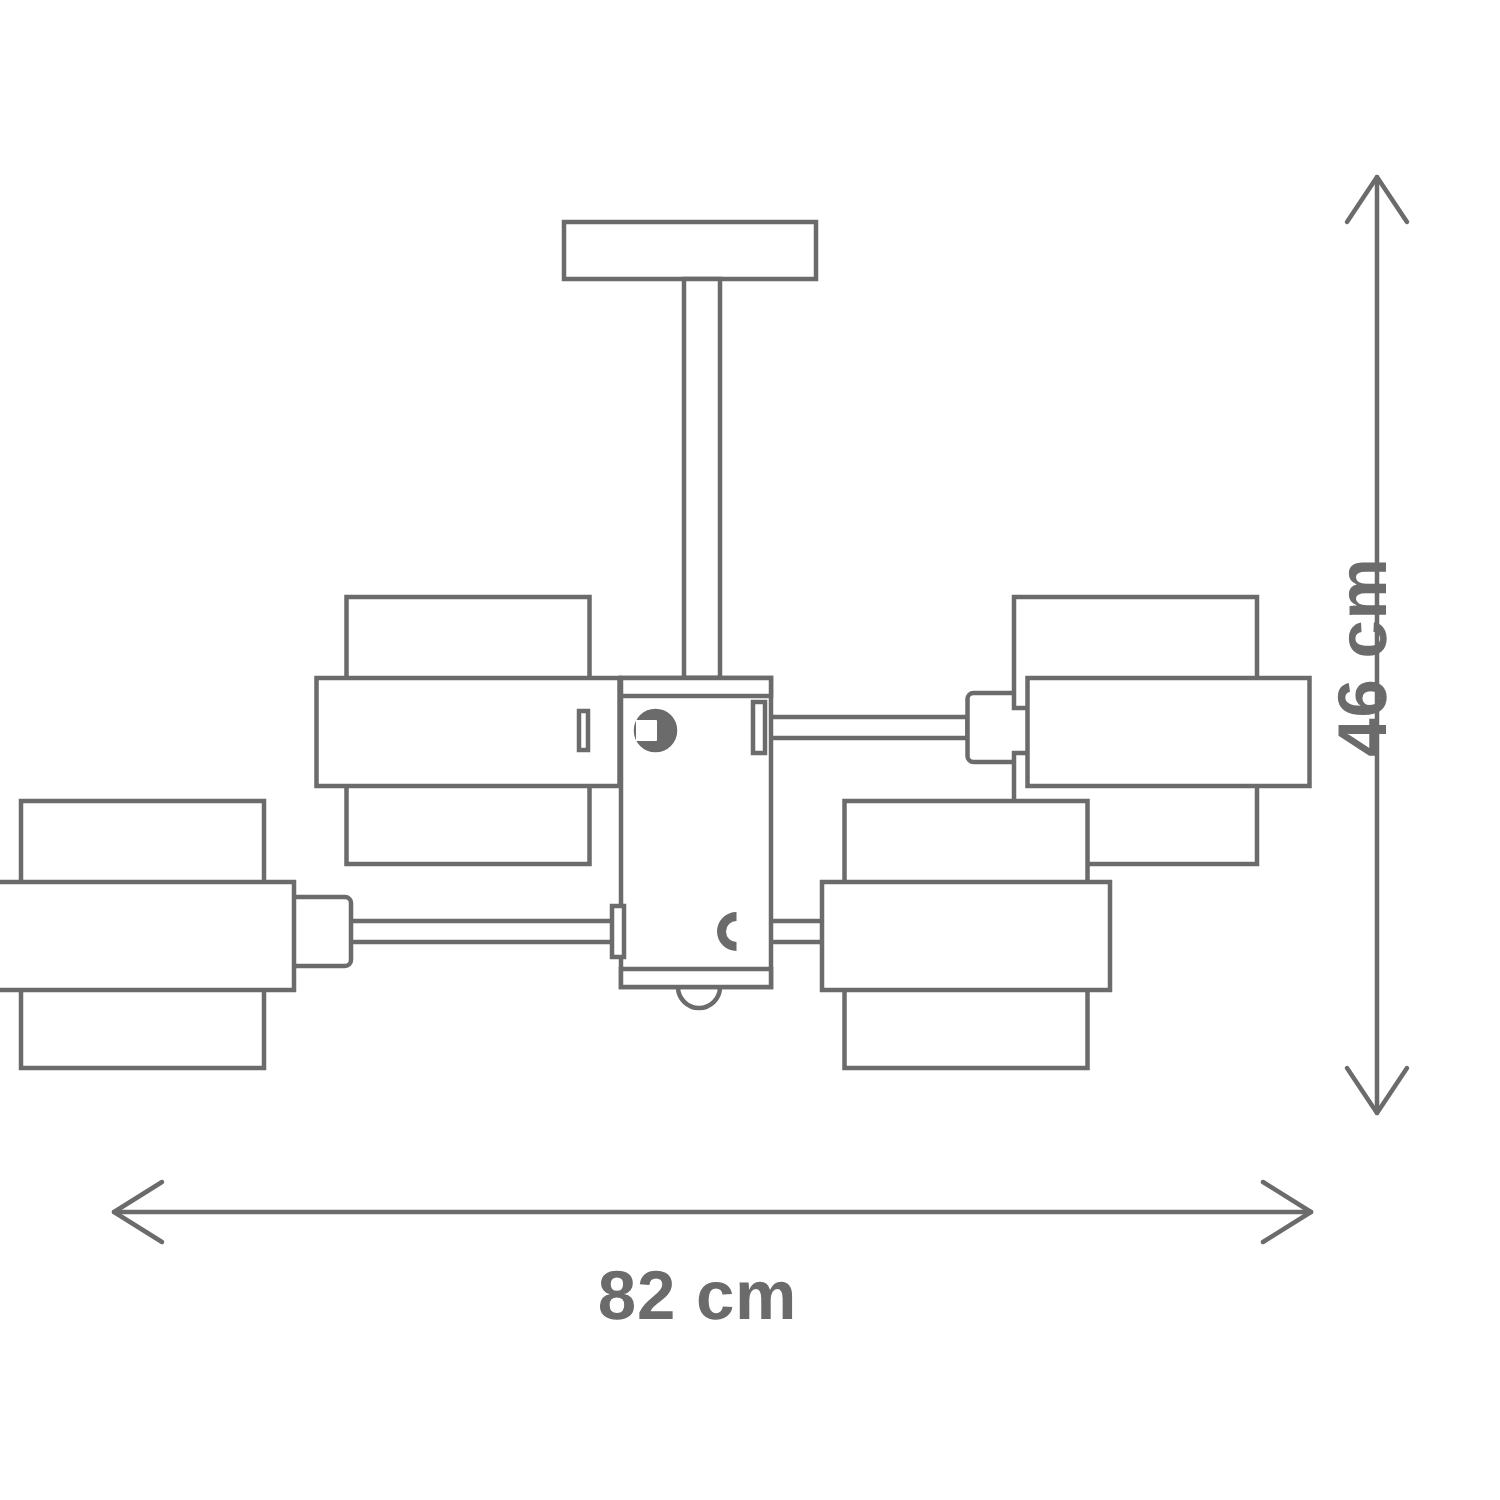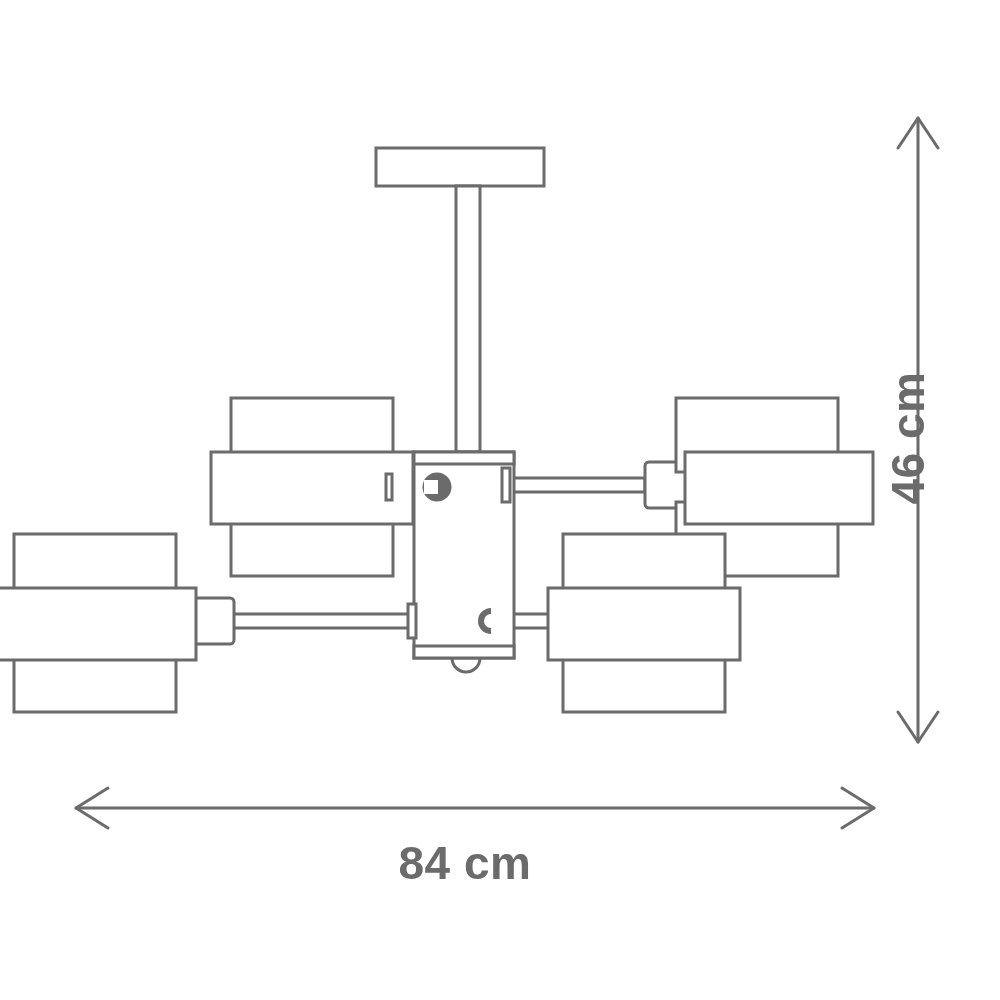--- a/index.html
+++ b/index.html
@@ -147,17 +147,17 @@
     </g>
 
     <g stroke="#6b6b6b" stroke-width="3" fill="none" stroke-linecap="round" stroke-linejoin="round">
       <line x1="76" y1="808" x2="874" y2="808"></line>
       <polyline points="108,788 76,808 108,828"></polyline>
       <polyline points="842,788 874,808 842,828"></polyline>
     </g>
 
   </svg>
 
-  <div class="dim-label" id="label-width">84 cm</div>
+  <div class="dim-label" id="label-width">82 cm</div>
 
   <div class="dim-label" id="label-height">46 cm</div>
 
 </div>
 
 </body></html>

